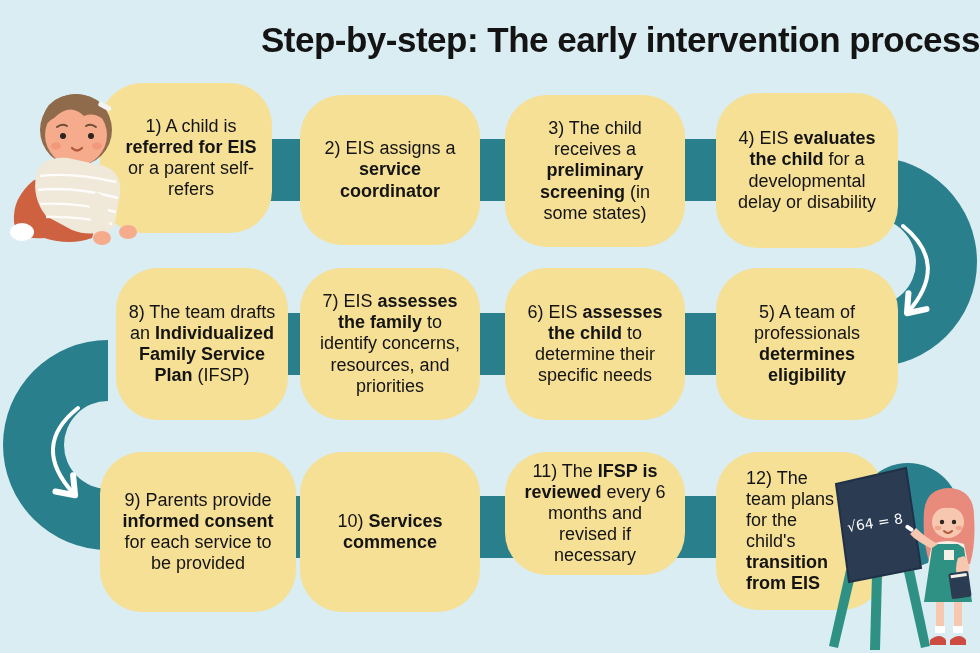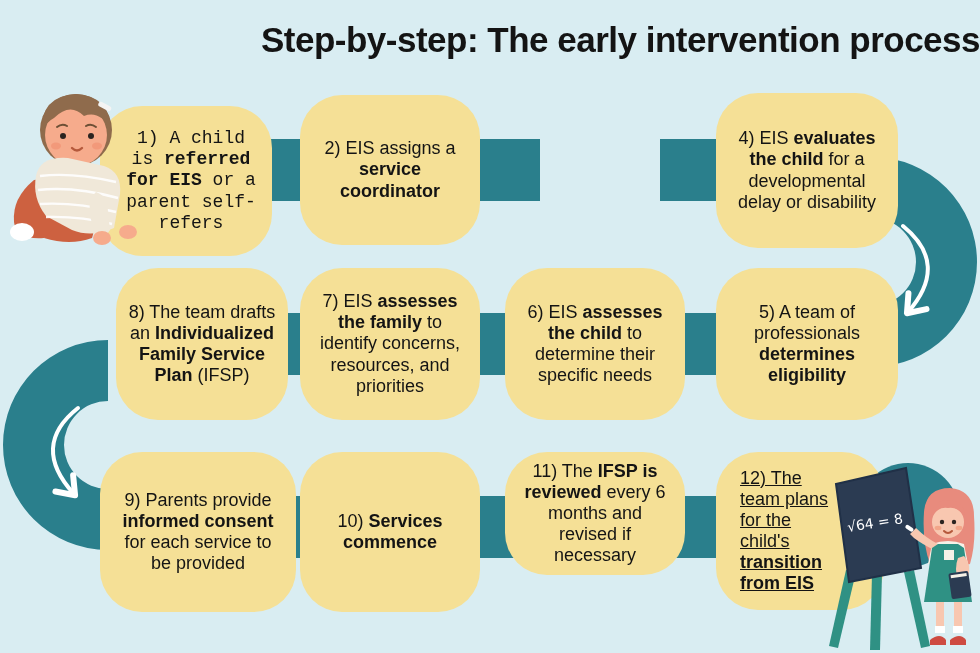--- a/index.html
+++ b/index.html
@@ -9,32 +9,32 @@
   body{font-family:"Liberation Sans",sans-serif;background:#fff;}
   #canvas{position:relative;width:980px;height:653px;background:var(--background);overflow:hidden;}
   #flow{position:absolute;left:0;top:0;z-index:0;}
   .title{position:absolute;left:0;top:20px;width:100%;text-align:right;
     font-size:35px;font-weight:800;letter-spacing:-0.5px;color:var(--ink);z-index:3;}
   .step{position:absolute;z-index:1;background:var(--box);border-radius:42px;
     display:flex;align-items:center;justify-content:center;
     padding:10px 12px;box-sizing:border-box;text-align:center;
     font-size:18px;line-height:1.17;color:var(--ink);}
   .step b{font-weight:800;}
-  .pos1{left:100px;top:106px;width:172px;height:150px;padding-left:22px;font-family:Liberation Mono, monospace;}
+  .pos1{left:100px;top:83px;width:172px;height:150px;padding-left:22px;}
   .pos2{left:300px;top:95px;width:180px;height:150px;}
   .pos3{left:505px;top:95px;width:180px;height:152px;}
   .pos4{left:716px;top:93px;width:182px;height:155px;}
   .pos5{left:716px;top:268px;width:182px;height:152px;}
   .pos6{left:505px;top:268px;width:180px;height:152px;}
   .pos7{left:300px;top:268px;width:180px;height:152px;}
   .pos8{left:100px;top:268px;width:172px;height:152px;margin-left:16px;}
   .pos9{left:100px;top:452px;width:196px;height:160px;}
   .pos10{left:300px;top:452px;width:180px;height:160px;}
   .pos11{left:505px;top:452px;width:180px;height:123px;}
-  .pos12{left:716px;top:452px;width:168px;height:158px;text-align:left;justify-content:flex-end;padding-left:24px;padding-right:46px;text-decoration:underline;}
+  .pos12{left:716px;top:452px;width:168px;height:158px;text-align:left;justify-content:flex-end;padding-left:30px;padding-right:46px;}
   .illus{position:absolute;z-index:2;}
   #baby{left:0;top:80px;}
   #girl{left:826px;top:452px;}
 </style>
 </head>
 <body>
 
 <div id="canvas">
 
   <svg id="flow" width="980" height="653" viewBox="0 0 980 653" aria-hidden="true">
@@ -69,20 +69,23 @@
     </g>
   </svg>
 
   <div class="title">Step-by-step: The early intervention process</div>
 
   <div class="step pos1">
       <span><span>1) A child is </span><b>referred for EIS</b><span> or a parent self-refers</span></span>
     </div>
   <div class="step pos2">
       <span><span>2) EIS assigns a </span><b>service coordinator</b></span>
+    </div>
+  <div class="step pos3">
+      <span><span>3) The child receives a </span><b>preliminary screening</b><span> (in some states)</span></span>
     </div>
   <div class="step pos4">
       <span><span>4) EIS </span><b>evaluates the child</b><span> for a developmental delay or disability</span></span>
     </div>
   <div class="step pos5">
       <span><span>5) A team of professionals </span><b>determines eligibility</b></span>
     </div>
   <div class="step pos6">
       <span><span>6) EIS </span><b>assesses the child</b><span> to determine their specific needs</span></span>
     </div>

